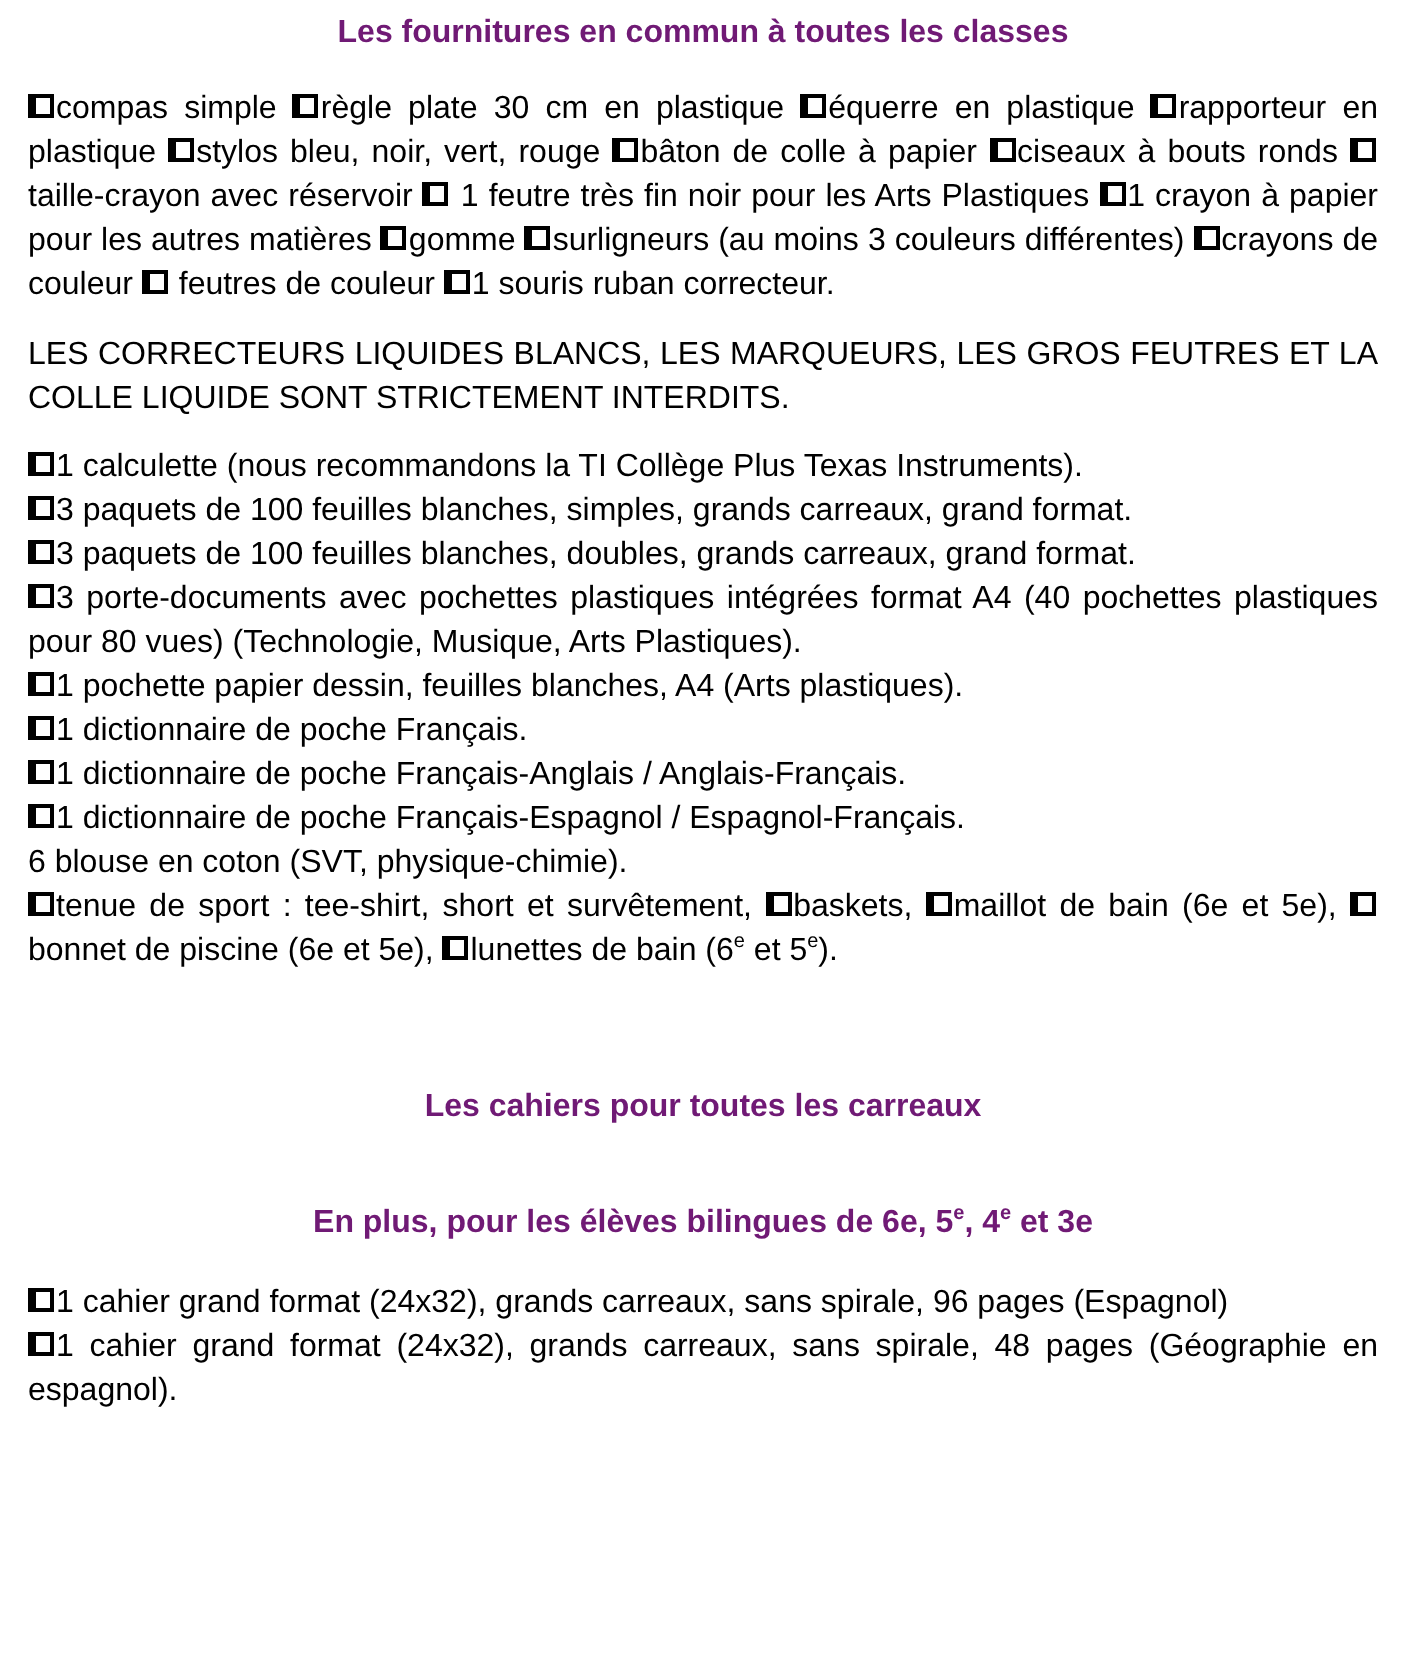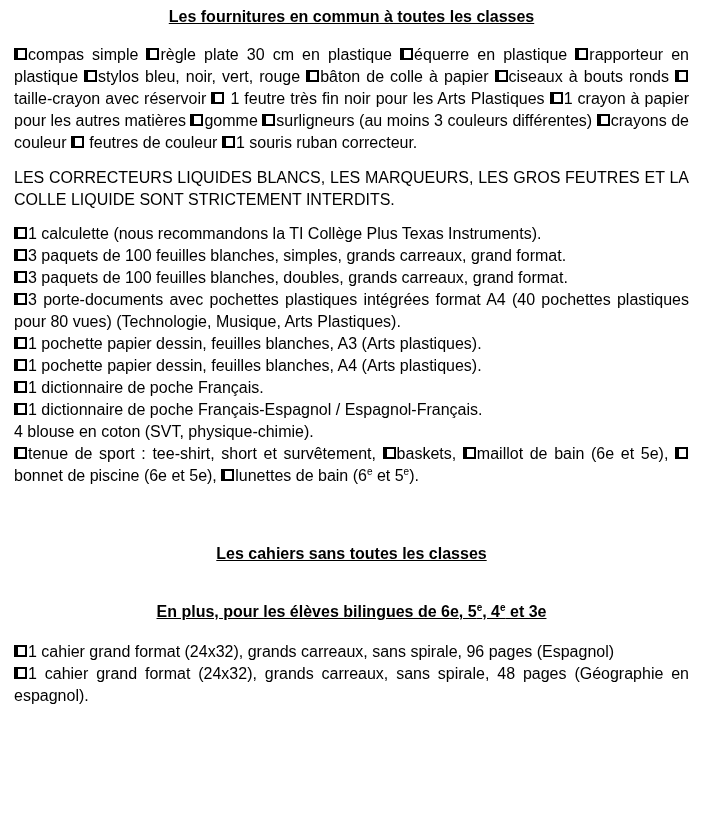--- a/index.html
+++ b/index.html
@@ -18,22 +18,21 @@
     box-sizing: border-box;
     width: 703px;
     padding: 6px 14px 0 14px;
   }
   .head {
     margin: 0 0 16px 0;
     font-size: 16px;
     font-weight: bold;
     line-height: 22px;
     text-align: center;
-    color: #000000;
-    text-decoration: underline;
+    color: #701a75;
   }
   .head-cahiers {
     margin: 56px 0 16px 0;
   }
   .head-bilingues {
     margin: 36px 0 18px 0;
     text-align: center;
   }
   .para {
     margin: 0;
@@ -70,29 +69,29 @@
 
   <p class="para"><span class="cb"></span>compas simple <span class="cb"></span>règle plate 30 cm en plastique <span class="cb"></span>équerre en plastique <span class="cb"></span>rapporteur en plastique <span class="cb"></span>stylos bleu, noir, vert, rouge <span class="cb"></span>bâton de colle à papier <span class="cb"></span>ciseaux à bouts ronds <span class="cb"></span>taille-crayon avec réservoir <span class="cb"></span> 1 feutre très fin noir pour les Arts Plastiques <span class="cb"></span>1 crayon à papier pour les autres matières <span class="cb"></span>gomme <span class="cb"></span>surligneurs (au moins 3 couleurs différentes) <span class="cb"></span>crayons de couleur <span class="cb"></span> feutres de couleur <span class="cb"></span>1 souris ruban correcteur.</p>
 
   <p class="para warning">LES CORRECTEURS LIQUIDES BLANCS, LES MARQUEURS, LES GROS FEUTRES ET LA COLLE LIQUIDE SONT STRICTEMENT INTERDITS.</p>
 
   <div>
     <p class="para"><span class="cb"></span>1 calculette (nous recommandons la TI Collège Plus Texas Instruments).</p>
     <p class="para"><span class="cb"></span>3 paquets de 100 feuilles blanches, simples, grands carreaux, grand format.</p>
     <p class="para"><span class="cb"></span>3 paquets de 100 feuilles blanches, doubles, grands carreaux, grand format.</p>
     <p class="para"><span class="cb"></span>3 porte-documents avec pochettes plastiques intégrées format A4 (40 pochettes plastiques pour 80 vues) (Technologie, Musique, Arts Plastiques).</p>
-    <p class="para"><span class="cb"></span>1 pochette papier dessin, feuilles blanches, A3 (Arts plastiques).</p>
     <p class="para"><span class="cb"></span>1 pochette papier dessin, feuilles blanches, A4 (Arts plastiques).</p>
     <p class="para"><span class="cb"></span>1 dictionnaire de poche Français.</p>
+    <p class="para"><span class="cb"></span>1 dictionnaire de poche Français-Anglais / Anglais-Français.</p>
     <p class="para"><span class="cb"></span>1 dictionnaire de poche Français-Espagnol / Espagnol-Français.</p>
-    <p class="para">4 blouse en coton (SVT, physique-chimie).</p>
+    <p class="para">6 blouse en coton (SVT, physique-chimie).</p>
     <p class="para"><span class="cb"></span>tenue de sport : tee-shirt, short et survêtement, <span class="cb"></span>baskets, <span class="cb"></span>maillot de bain (6e et 5e), <span class="cb"></span>bonnet de piscine (6e et 5e), <span class="cb"></span>lunettes de bain (6<sup>e</sup> et 5<sup>e</sup>).</p>
   </div>
 
-  <h2 class="head head-cahiers">Les cahiers sans toutes les classes</h2>
+  <h2 class="head head-cahiers">Les cahiers pour toutes les carreaux</h2>
 
 
   <h2 class="head head-bilingues">En plus, pour les élèves bilingues de 6e, 5<sup>e</sup>, 4<sup>e</sup> et 3e</h2>
 
   <div>
     <p class="para"><span class="cb"></span>1 cahier grand format (24x32), grands carreaux, sans spirale, 96 pages (Espagnol)</p>
     <p class="para"><span class="cb"></span>1 cahier grand format (24x32), grands carreaux, sans spirale, 48 pages (Géographie en espagnol).</p>
   </div>
 
 </div>

